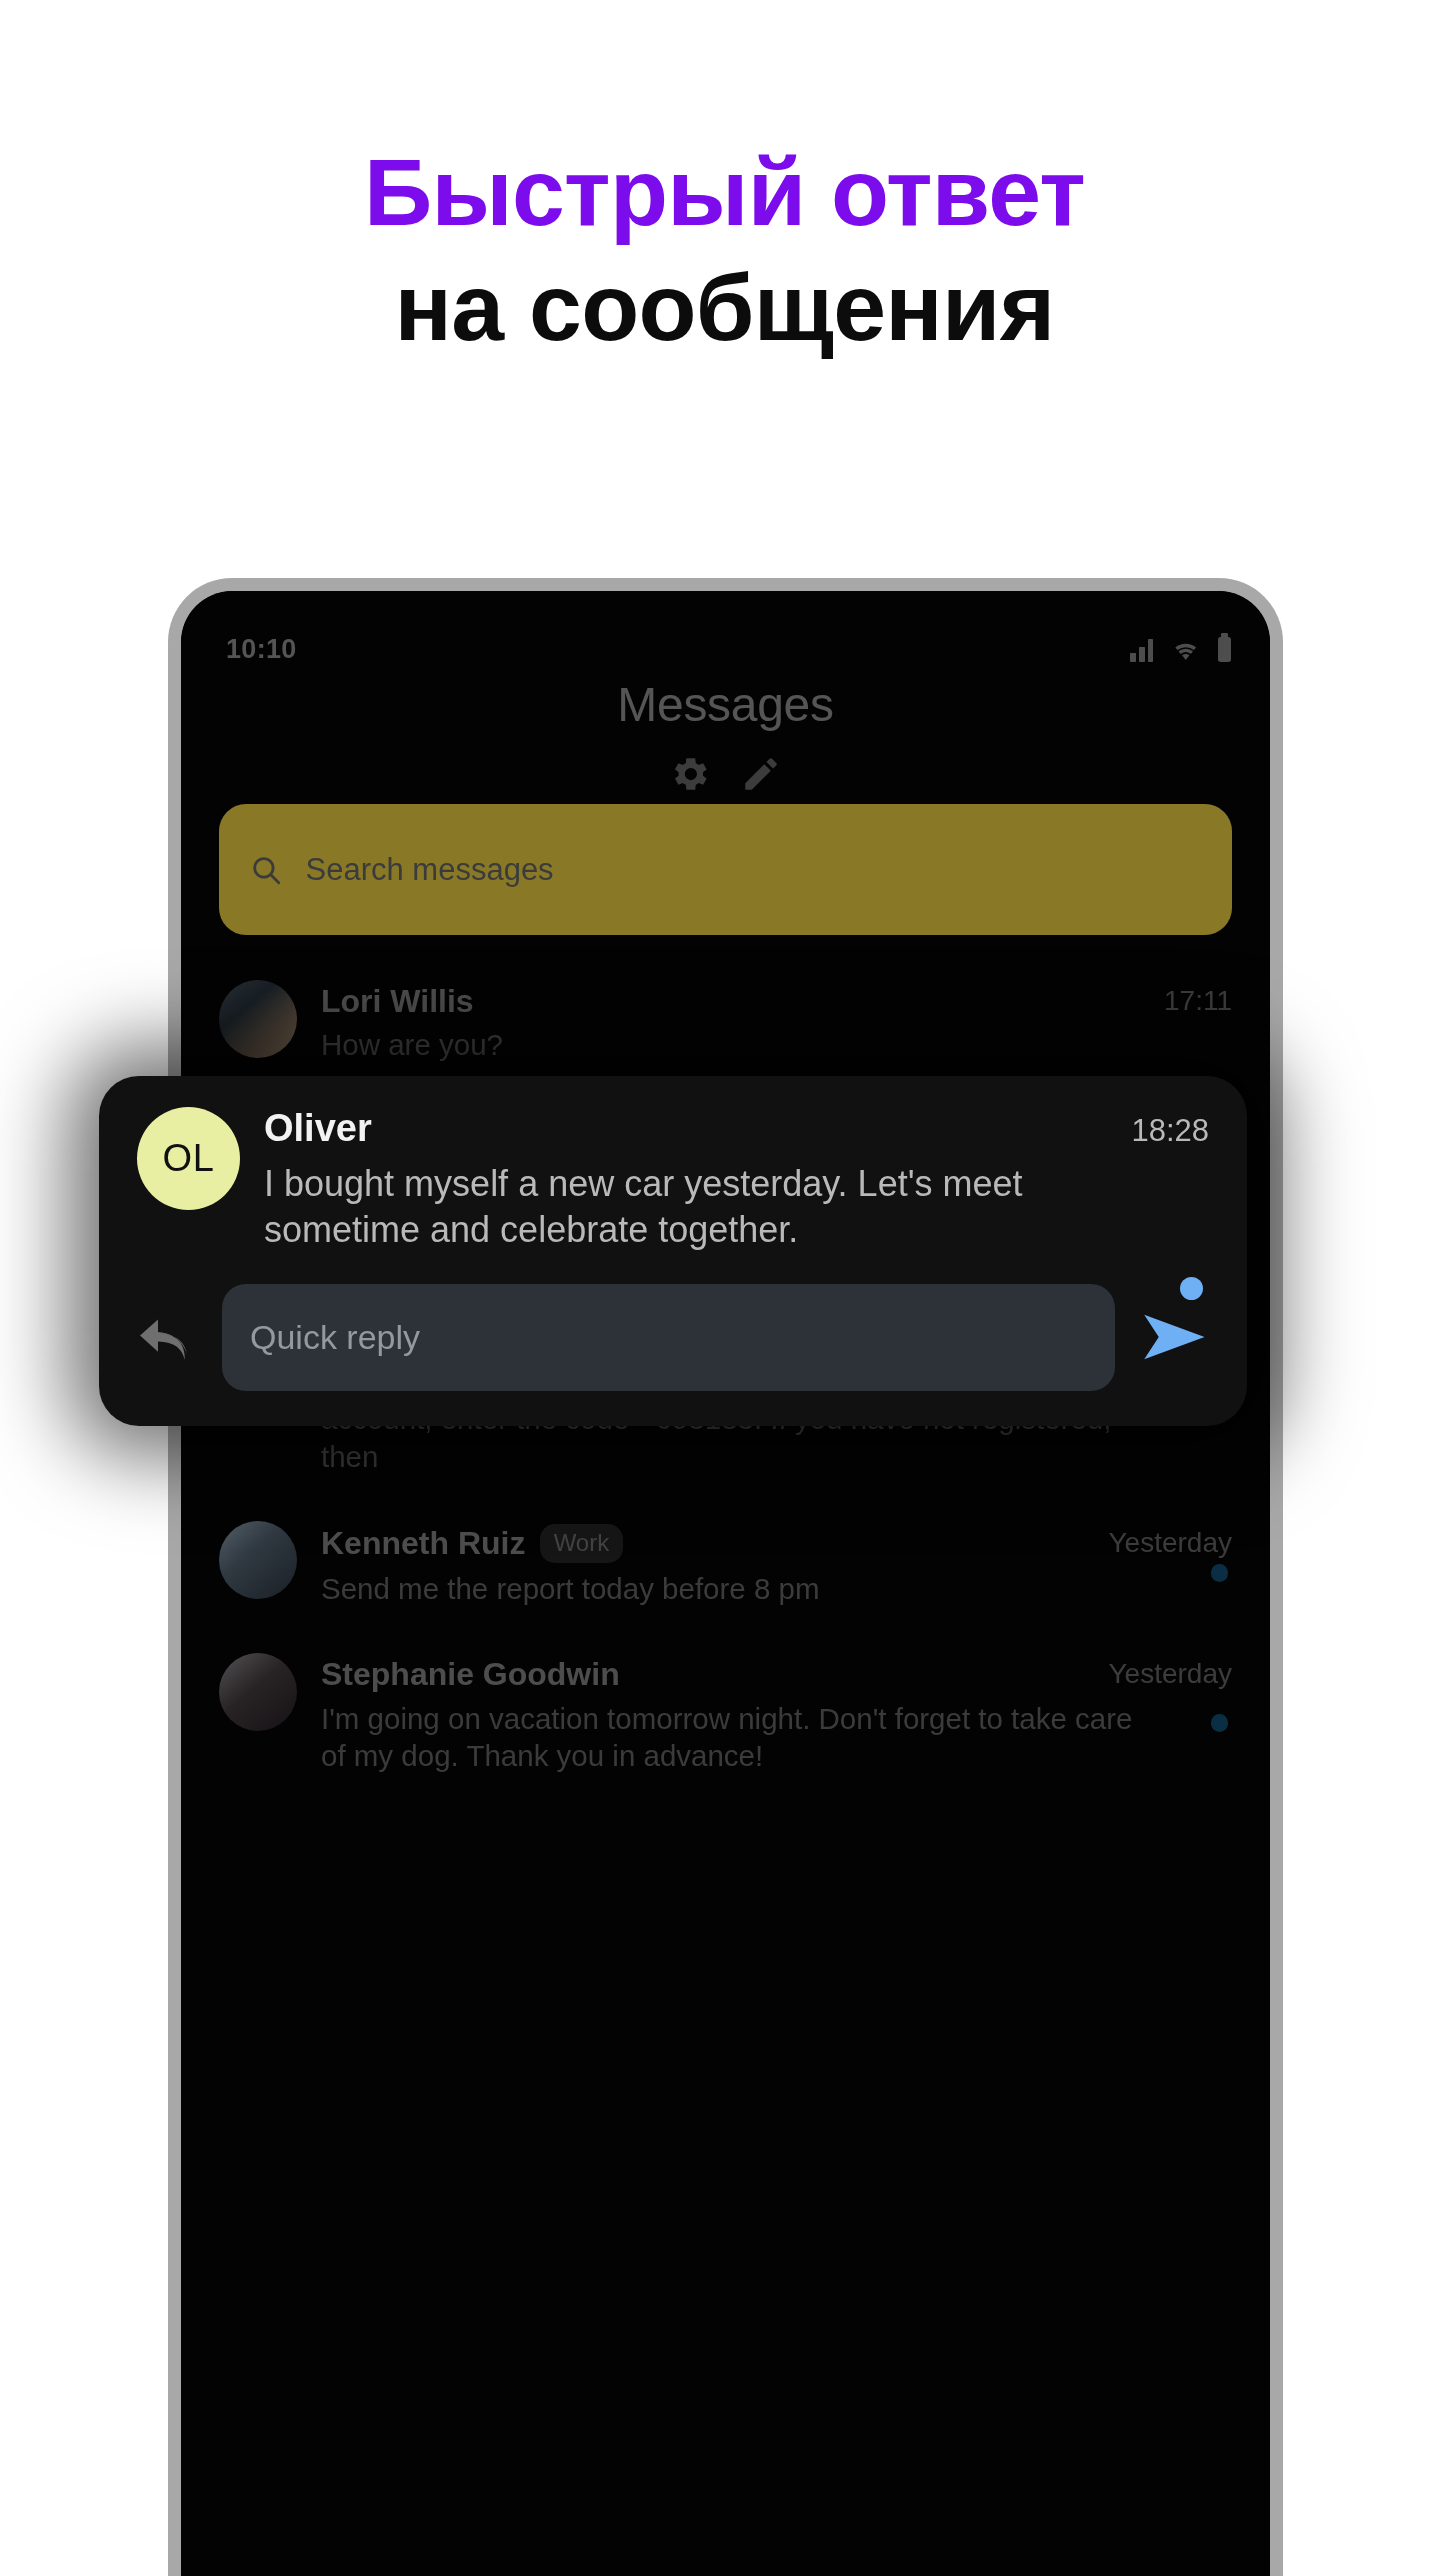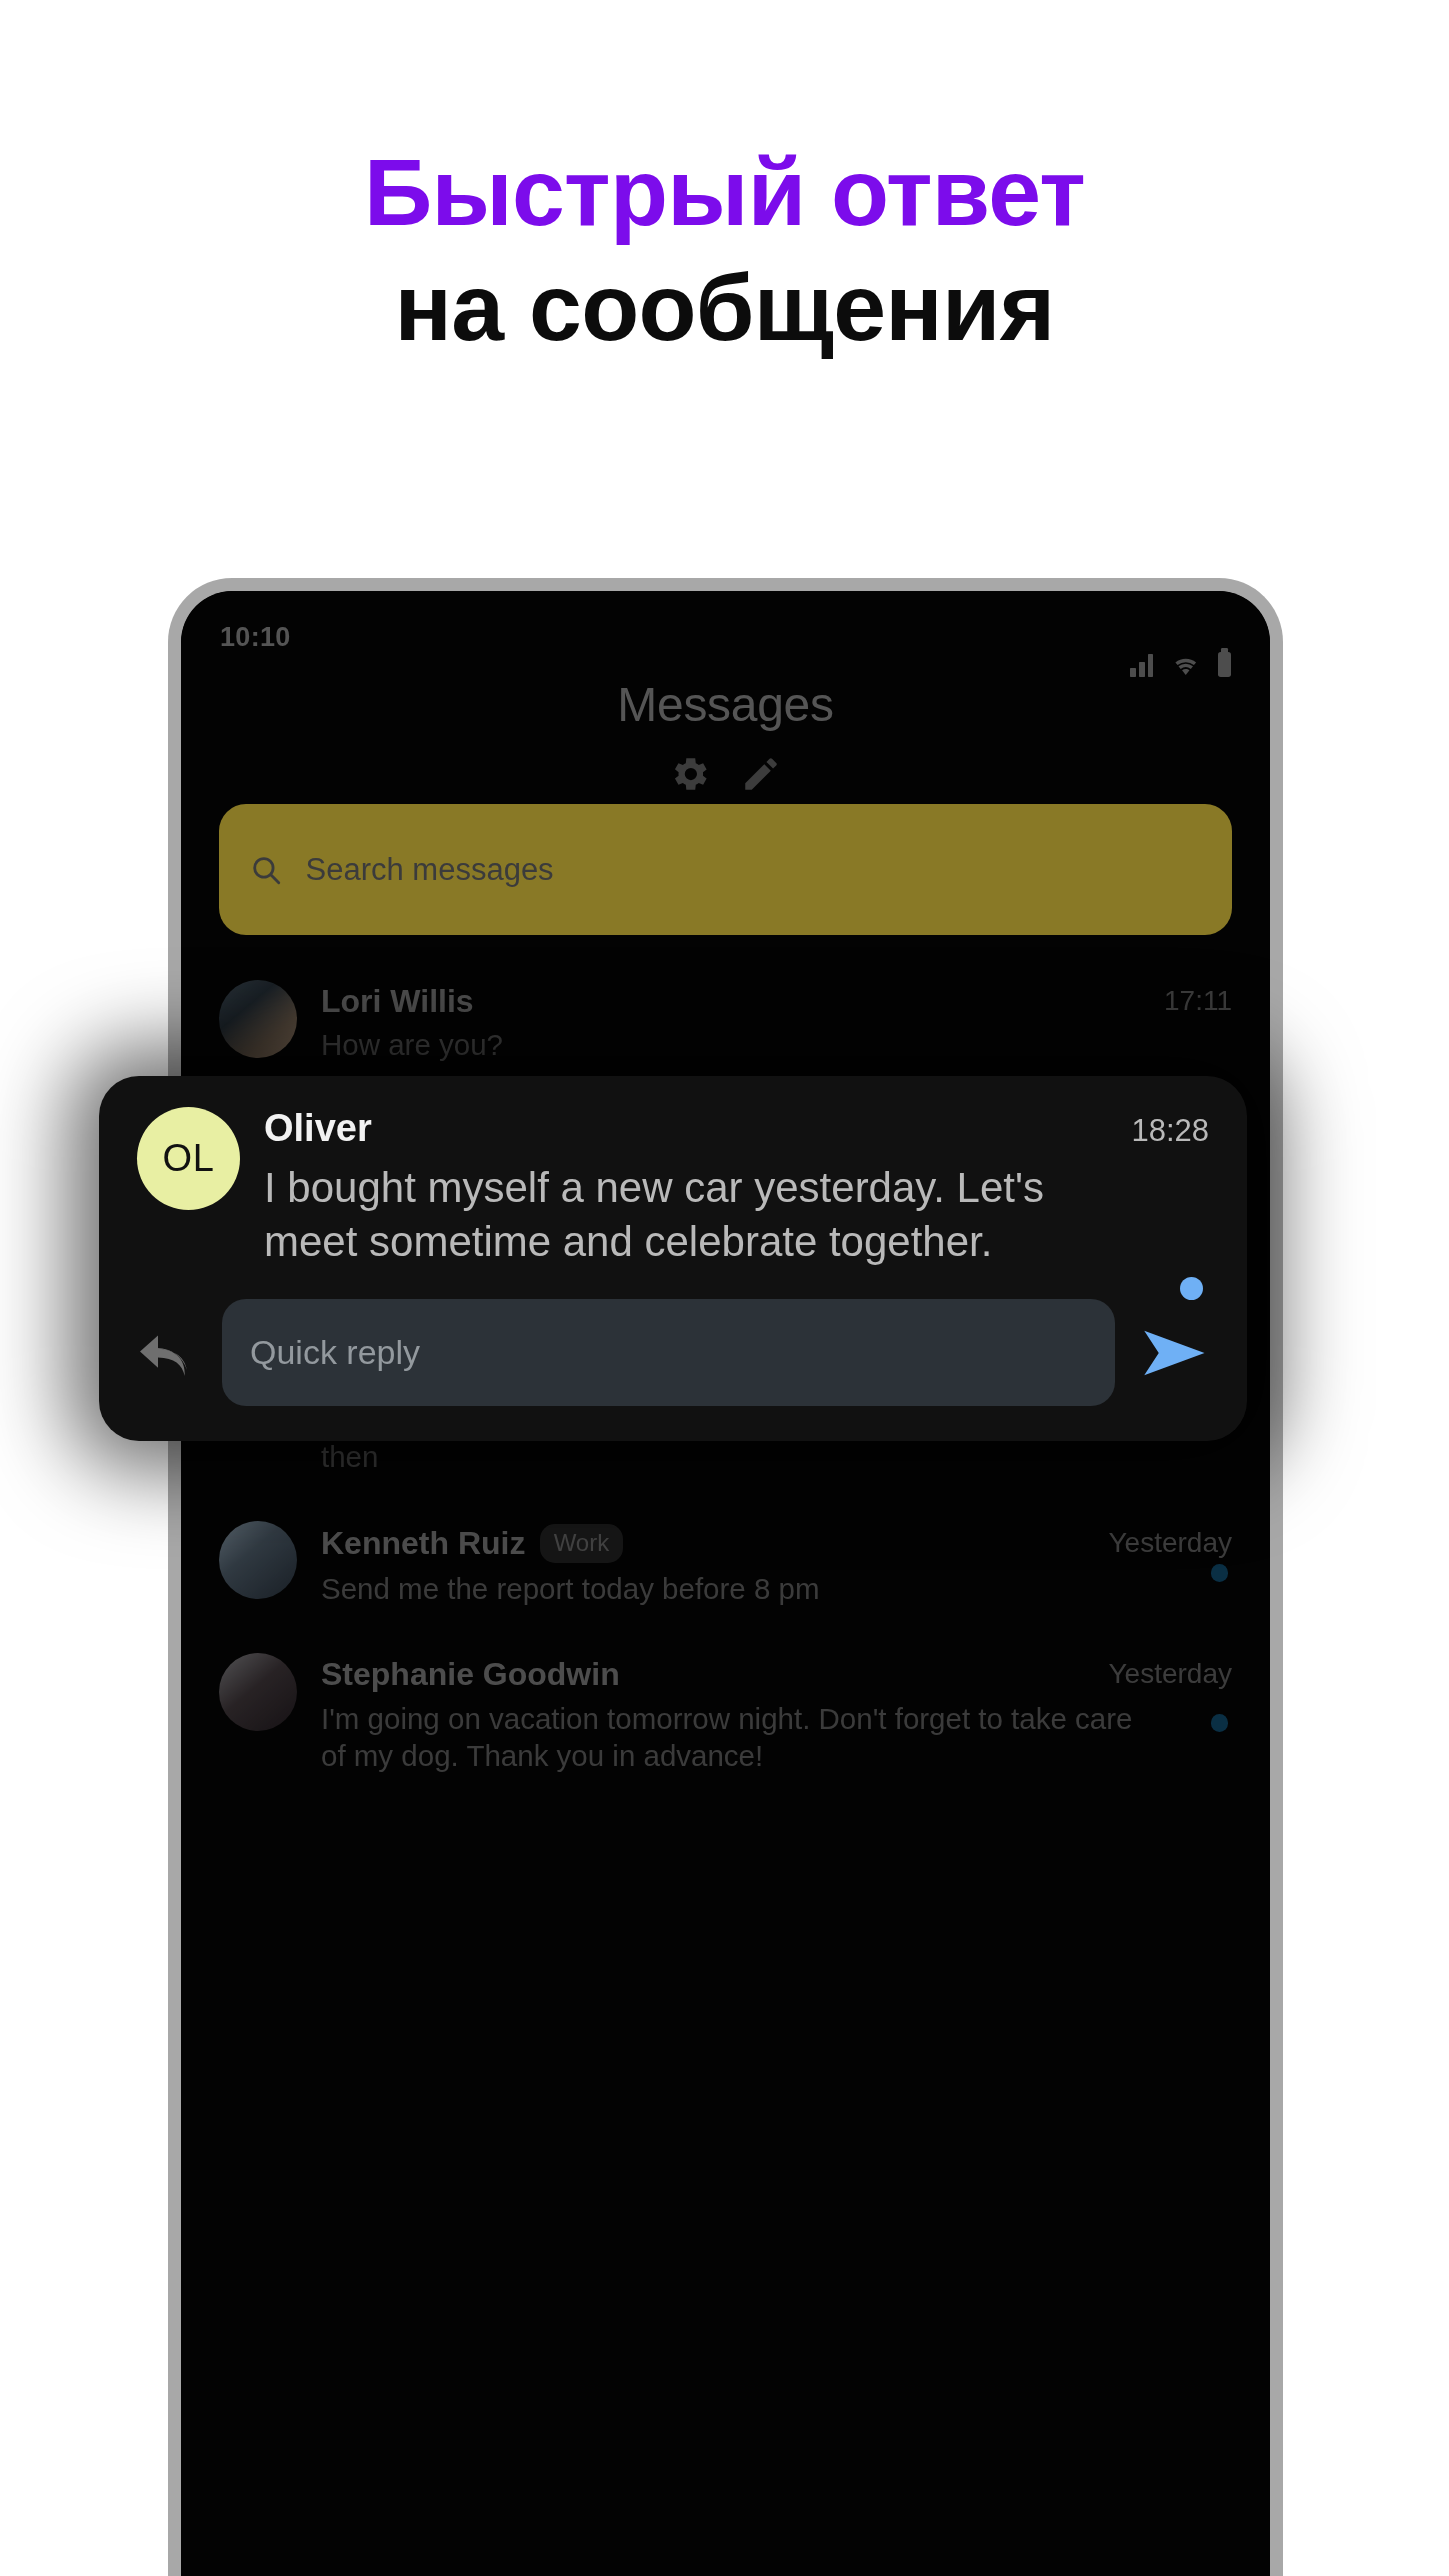--- a/index.html
+++ b/index.html
@@ -40,22 +40,22 @@
   }
   .screen {
     position:absolute; inset:0;
     background:#060606;
     border-radius:52px 52px 0 0;
     overflow:hidden;
   }
 
   
   .statusbar {
-    position:absolute; left:0; right:0; top:0; height:86px;
-    display:flex; justify-content:space-between;
+    position:absolute; left:6px; right:0; top:0; height:86px;
+    display:flex; align-items:center; justify-content:space-between;
     padding:31px 39px 0 39px;
     color:#9a9a9a;
   }
   .status-time { font-size:27px; font-weight:700; letter-spacing:0.3px; color:#9c9c9c; }
   .status-icons { display:flex; align-items:flex-end; gap:17.4px; }
   .ico-signal { display:flex; align-items:flex-end; gap:3.4px; height:23px; }
   .ico-signal i { display:block; width:5.4px; background:#8e8e8e; border-radius:0.7px; }
   .ico-signal i:nth-child(1){ height:9.4px; }
   .ico-signal i:nth-child(2){ height:15.4px; }
   .ico-signal i:nth-child(3){ height:23px; }
@@ -141,21 +141,21 @@
     flex:0 0 auto; width:103px; height:103px; border-radius:50%;
     background:#e8efa3; color:#111;
     display:flex; align-items:center; justify-content:center;
     font-size:38px; font-weight:400; letter-spacing:0.7px;
   }
   .popup-body { flex:1 1 auto; min-width:0; }
   .popup-top { display:flex; align-items:baseline; }
   .popup-name { font-size:38px; font-weight:700; color:#f2f2f2; }
   .popup-time { margin-left:auto; font-size:31px; color:#b9b9b9; }
   .popup-msg {
-    margin-top:10.7px; font-size:42px; line-height:1.3; color:#b9b9b9;
+    margin-top:10.7px; font-size:36px; line-height:1.3; color:#b9b9b9;
     padding-right:67px;
   }
   .popup-dot {
     position:absolute; right:44px; top:201px;
     width:23px; height:23px; border-radius:50%; background:#6fb0f5;
   }
   .popup-reply {
     display:flex; align-items:center; gap:27px; margin-top:29.5px;
   }
   .reply-ico { width:58px; height:48px; flex:0 0 auto; }

